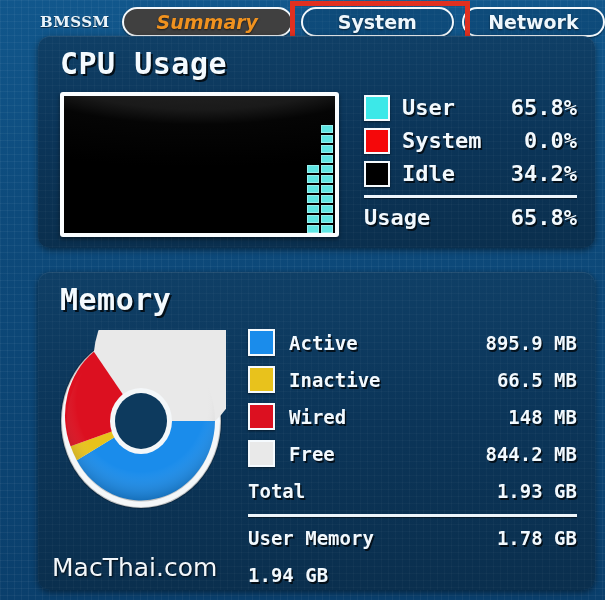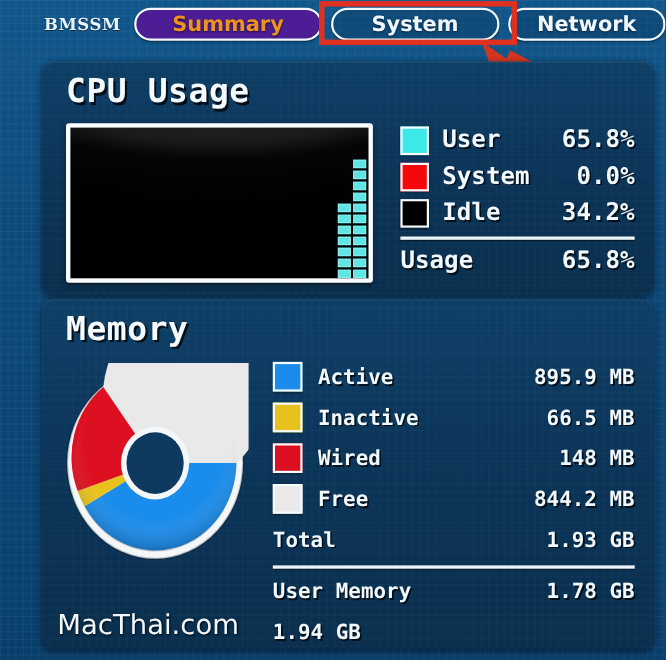--- a/index.html
+++ b/index.html
@@ -57,22 +57,23 @@
     font-weight: bold;
     font-size: 19px;
     color: #eef7fd;
     text-shadow: 0 1px 2px rgba(0,0,0,0.6);
     background: rgba(10,55,92,0.35);
     box-shadow: 0 1px 2px rgba(0,0,0,0.5);
     position: relative;
   }
   .tab.summary {
     width: 196px;
-    background: #4c1d95;
+    background: #404040;
     color: #f0921f;
+    font-style: italic;
   }
   .tab.system  { width: 175px; }
   .tab.network { width: 164px; }
 
   
   .annot-box {
     position: absolute;
     left: 262px;
     top: 1px;
     width: 180px;
@@ -103,21 +104,21 @@
     content: "";
     position: absolute;
     inset: 0;
     border-radius: 12px;
     background:
       linear-gradient(rgba(255,255,255,0.028) 1px, transparent 1px) 0 0 / 100% 7px,
       linear-gradient(90deg, rgba(255,255,255,0.028) 1px, transparent 1px) 0 0 / 7px 100%;
     pointer-events: none;
   }
 
-  .panel-cpu { top: 56px; height: 212px; padding-left: 24px; }
+  .panel-cpu { top: 36px; height: 212px; padding-left: 24px; }
   .panel-mem { top: 272px; height: 318px; }
 
   .panel-title {
     position: absolute;
     left: 22px;
     font-family: "DejaVu Sans Mono", monospace;
     font-weight: bold;
     font-size: 30px;
     color: #f4fafe;
     text-shadow: 2px 2px 0 rgba(0,0,0,0.75);

